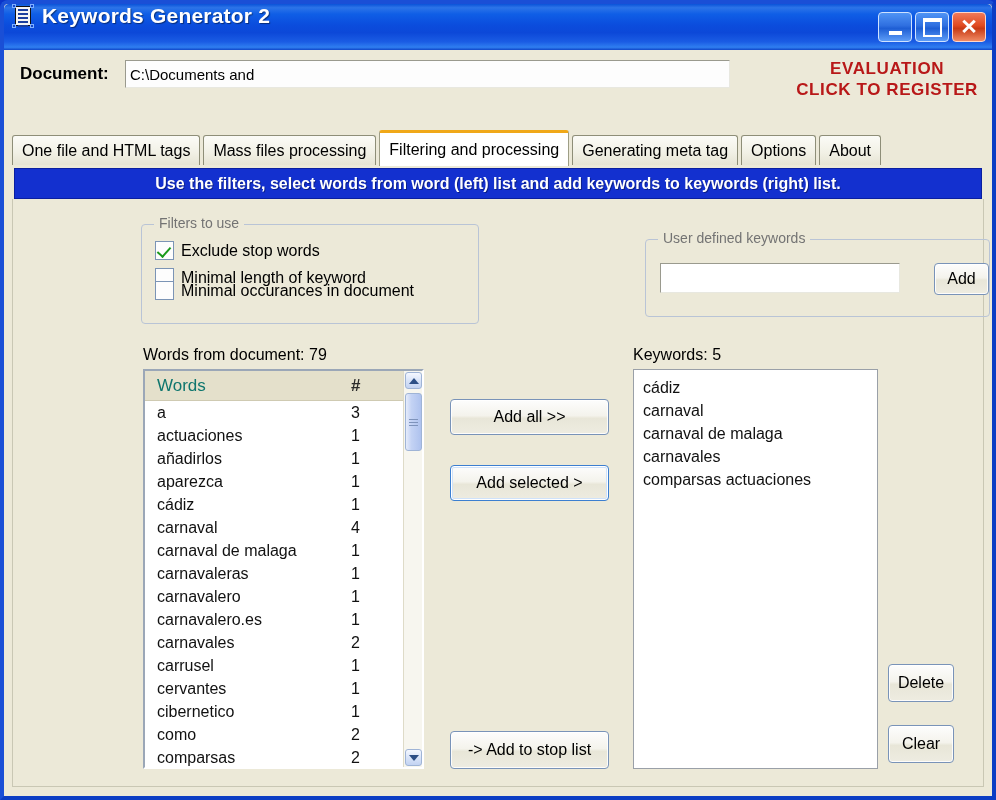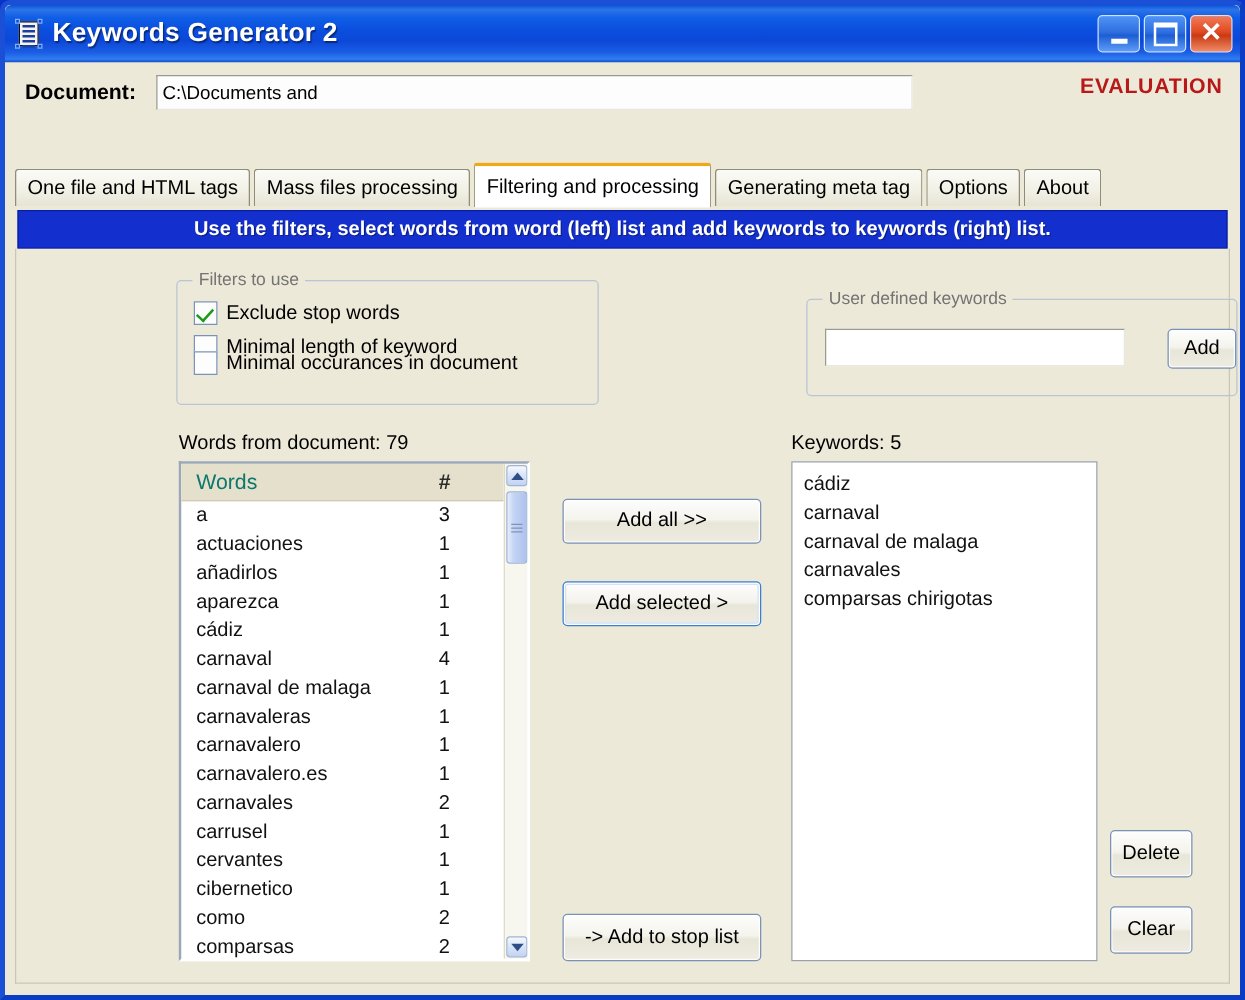--- a/index.html
+++ b/index.html
@@ -23,21 +23,21 @@
   }
 
   
   .titlebar {
     position: absolute; left: 0; top: 0;
     width: 988px; height: 46px;
     background: linear-gradient(to bottom,
        #0a53d8 0%, #2c74e8 8%, #0f5ee6 22%, #0b4ddd 45%,
        #0c48d8 62%, #1a5ce4 82%, #2f7ef0 94%, #0f46c9 100%);
     border-radius: 5px 5px 0 0;
-    display: flex; align-items: center;
+    display: flex; 
   }
   .title-icon {
     width: 22px; height: 24px; margin-left: 8px; margin-right: 8px;
     position: relative; flex: none;
   }
   .title-icon .doc {
     position: absolute; left: 3px; top: 2px;
     width: 16px; height: 20px;
     background: #f4f4f4;
     border: 1.5px solid #111;
@@ -347,20 +347,21 @@
         <span class="x">✕</span>
       </div>
     </div>
   </div>
 
   <div class="doc-row">
     <div class="doc-label">Document:</div>
     <input class="doc-input" type="text" value="C:\Documents and" style="">
     <div class="eval">
       <div>EVALUATION</div>
+      <div>CLICK TO REGISTER</div>
     </div>
   </div>
 
   <div class="tabstrip">
     <div class="tab">One file and HTML tags</div>
     <div class="tab">Mass files processing</div>
     <div class="tab active">Filtering and processing</div>
     <div class="tab">Generating meta tag</div>
     <div class="tab">Options</div>
     <div class="tab">About</div>
@@ -492,20 +493,20 @@
 
     <div class="btn" id="btn-add-all">Add all &gt;&gt;</div>
     <div class="btn focused" id="btn-add-selected">Add selected &gt;</div>
     <div class="btn" id="btn-add-stop">-&gt; Add to stop list</div>
 
     <div id="keywords-list">
         <div class="kw-row">cádiz</div>
         <div class="kw-row">carnaval</div>
         <div class="kw-row">carnaval de malaga</div>
         <div class="kw-row">carnavales</div>
-        <div class="kw-row">comparsas chirigotas</div>
+        <div class="kw-row">comparsas actuaciones</div>
       </div>
 
     <div class="btn" id="btn-delete">Delete</div>
     <div class="btn" id="btn-clear">Clear</div>
 
   </div>
 </div>
 
 </body></html>

